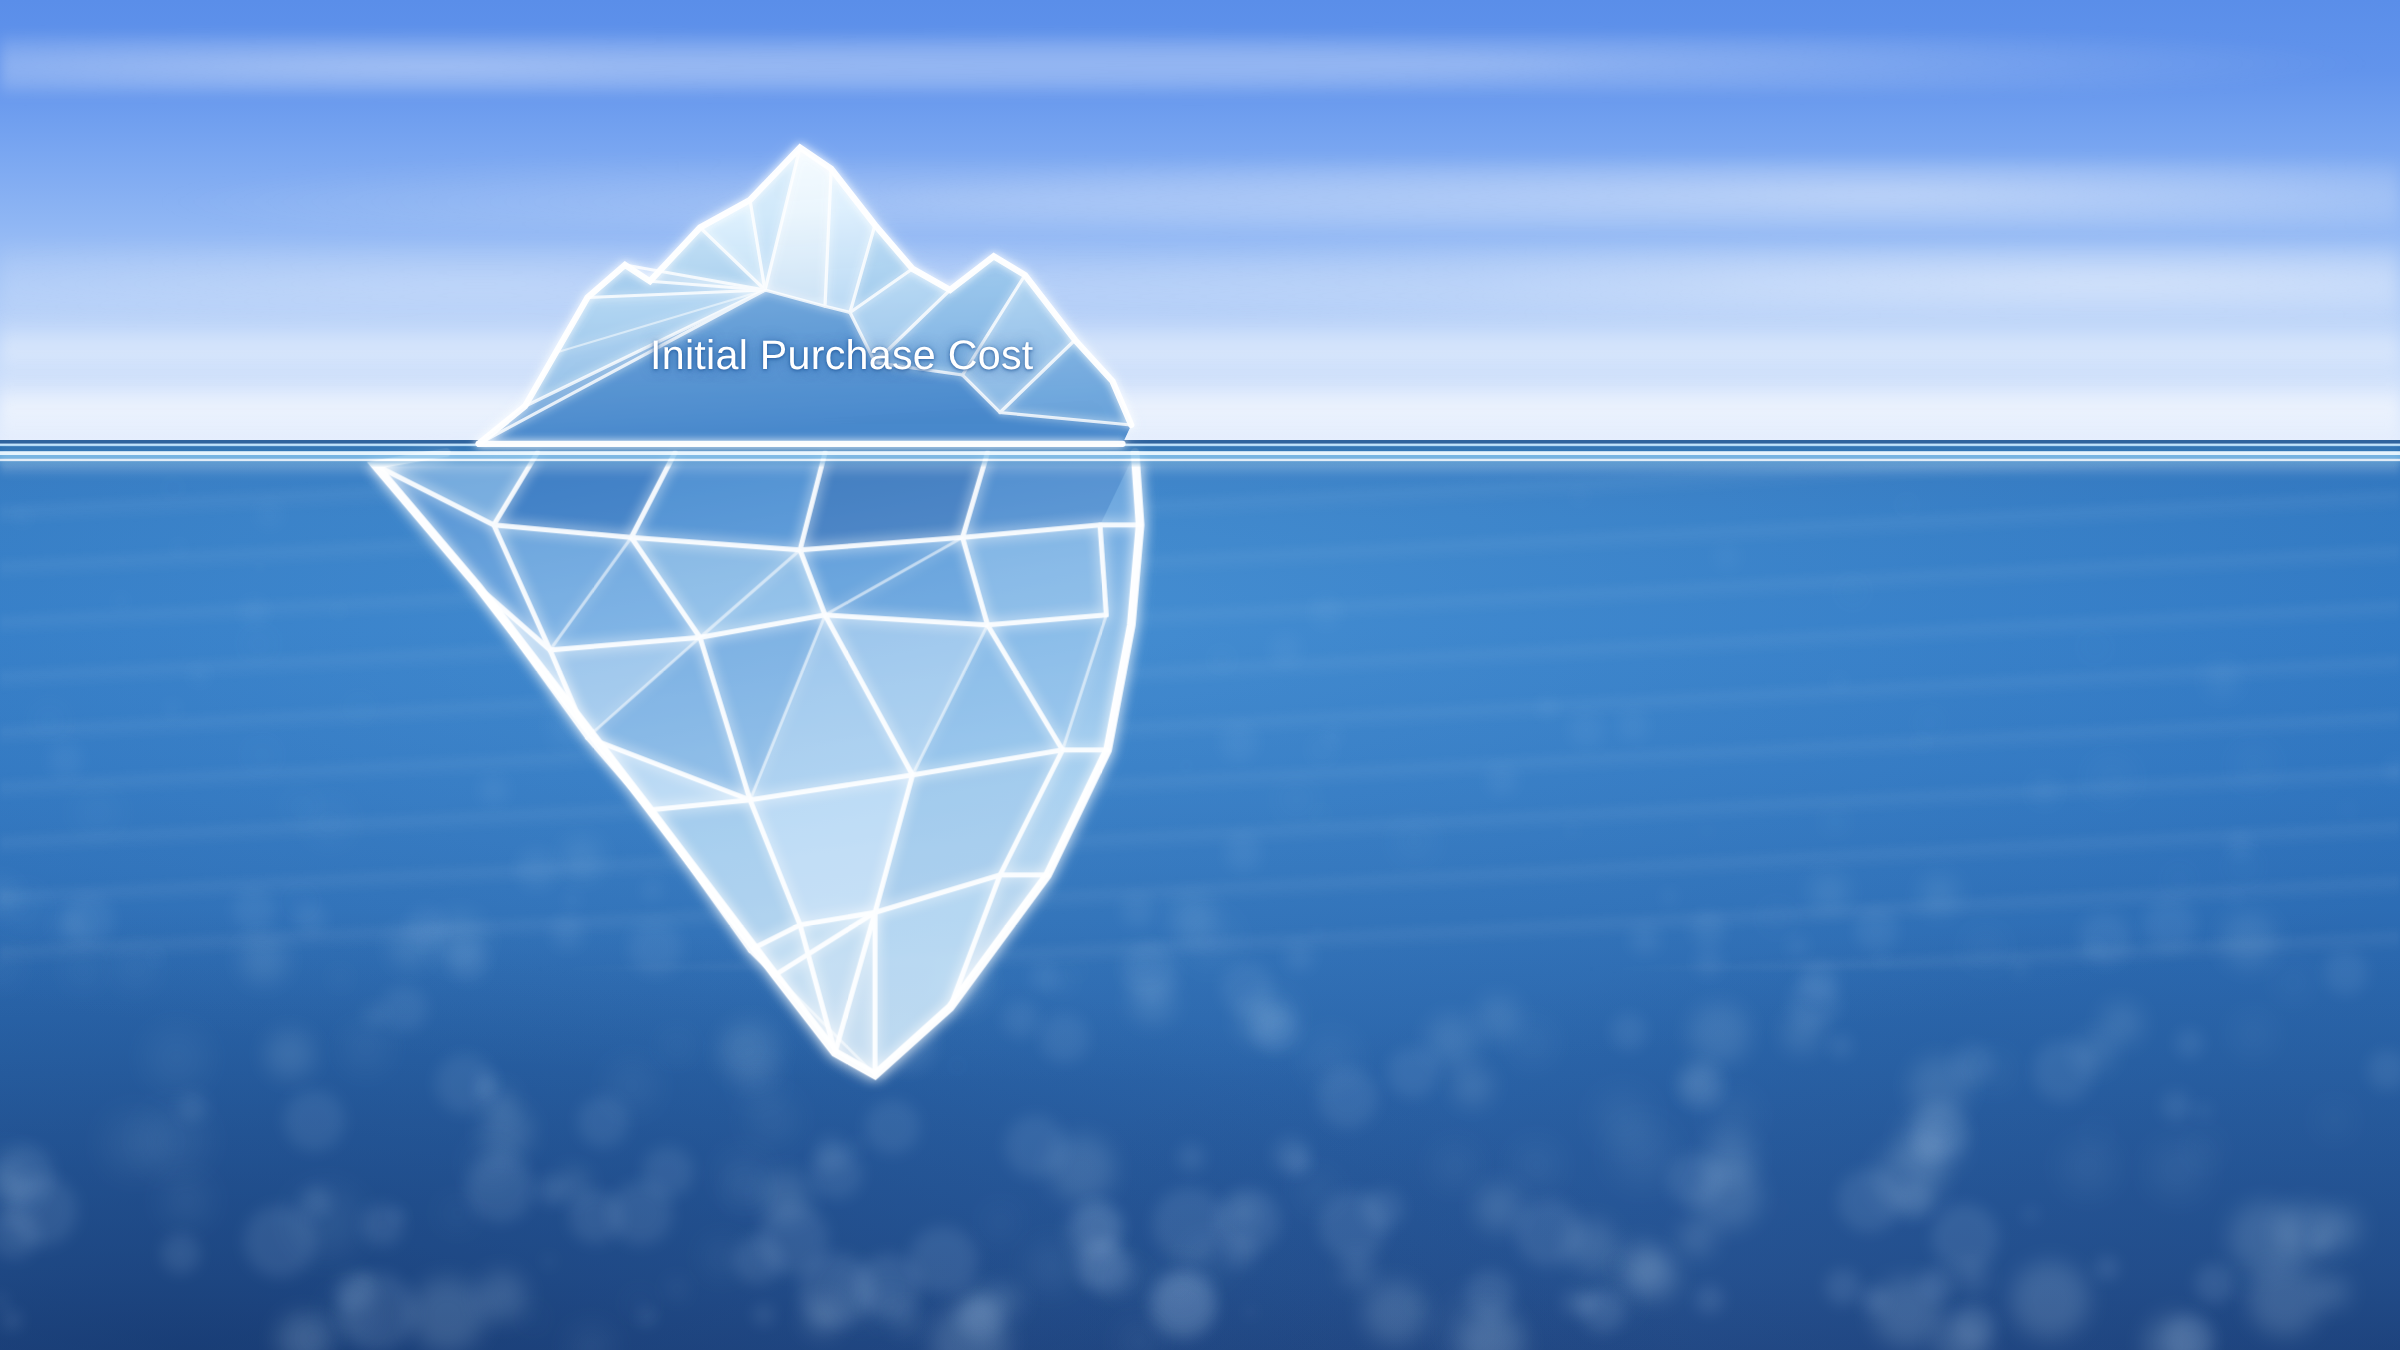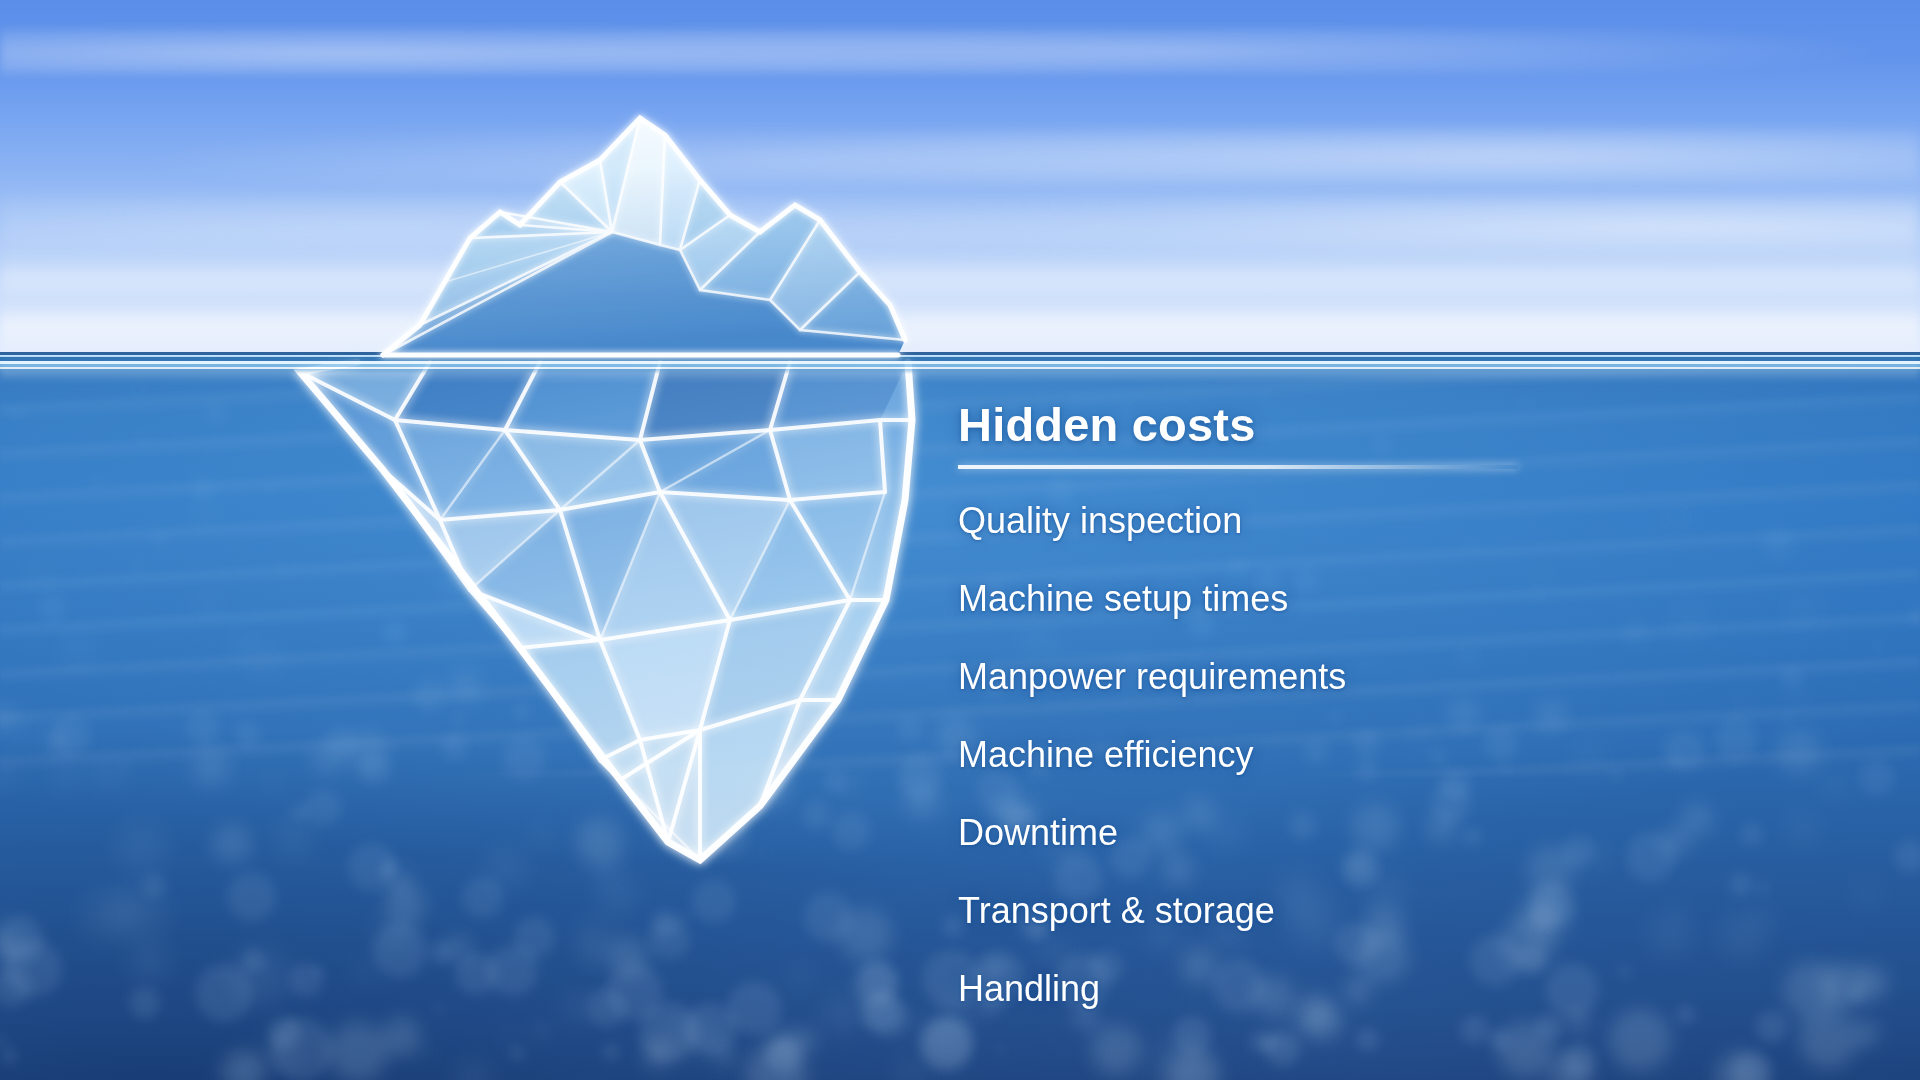--- a/index.html
+++ b/index.html
@@ -652,39 +652,27 @@
       <g stroke-width="5" opacity="0.95">
         <path d="M383,355 L898,355"></path>
       </g>
       <g stroke-width="1.6" opacity="0.5">
         <path d="M470,238 L445,282 L420,325"></path>
         <path d="M445,282 L612,232"></path>
       </g>
     </g>
   </svg>
 
+  <div class="berg-label">Initial Purchase Cost</div>
 
   <div class="waterline">
     <div class="wl wl-glow"></div>
     <div class="wl wl-a"></div>
     <div class="wl wl-b"></div>
     <div class="wl wl-c"></div>
     <div class="wl wl-d"></div>
     <div class="wl wl-e"></div>
     <div class="wl wl-f"></div>
     <div class="wl wl-g"></div>
   </div>
 
-  <div class="panel">
-    <h1>Hidden costs</h1>
-    <div class="rule"></div>
-    <ul class="costs" id="cost-list">
-        <li>Quality inspection</li>
-        <li>Machine setup times</li>
-        <li>Manpower requirements</li>
-        <li>Machine efficiency</li>
-        <li>Downtime</li>
-        <li>Transport &amp; storage</li>
-        <li>Handling</li>
-      </ul>
-  </div>
 
 </div>
 
 </body></html>

